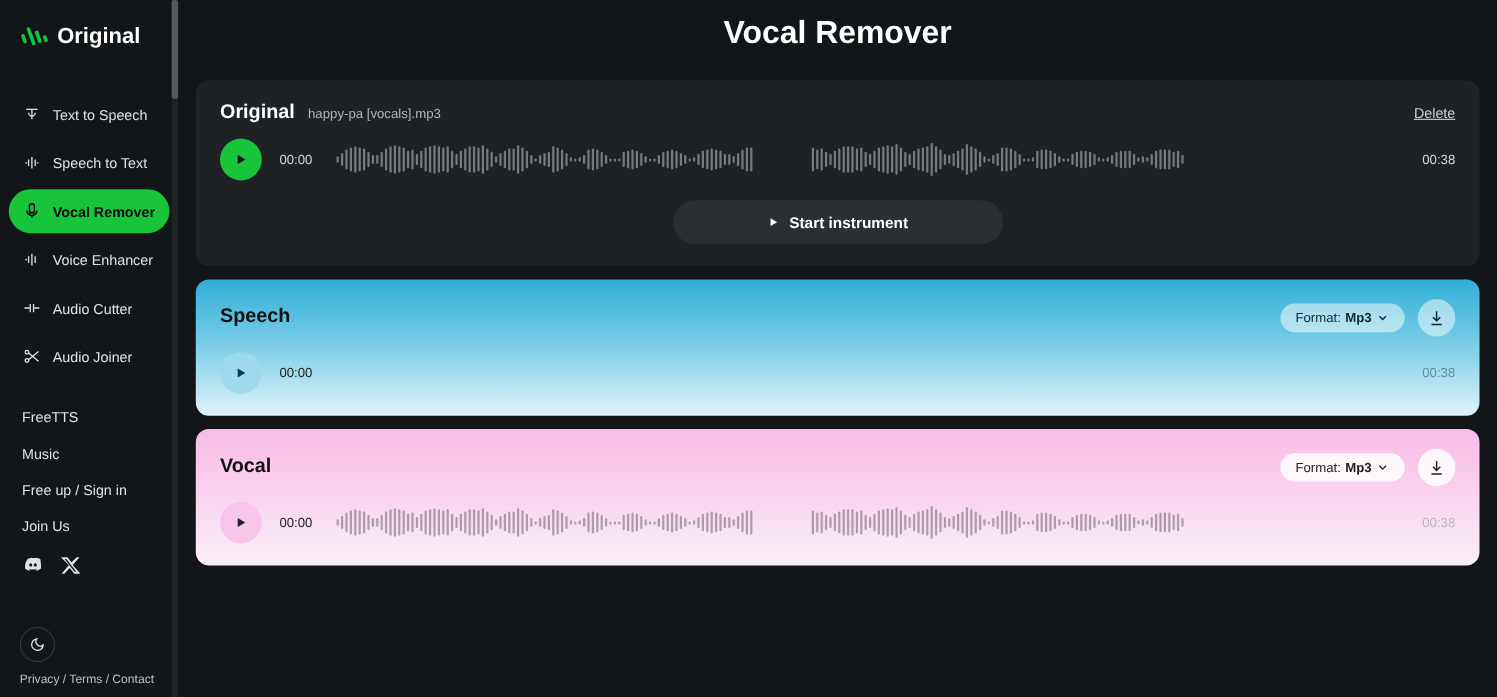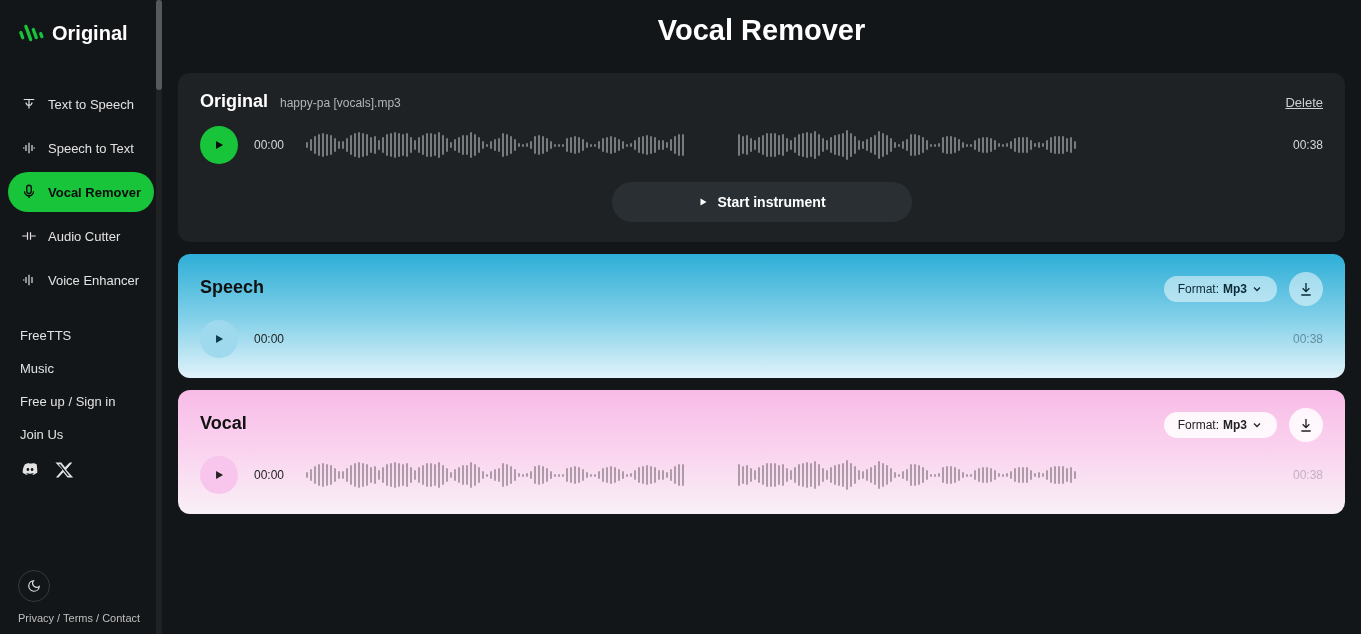--- a/index.html
+++ b/index.html
@@ -116,32 +116,42 @@
           <svg viewBox="0 0 24 24" fill="none" stroke="#0b0b0b" stroke-width="1.8">
             <rect x="9" y="3" width="6" height="11" rx="3"></rect>
             <path d="M6 11a6 6 0 0 0 12 0M12 17v3"></path>
           </svg>
         </span>
       <span>Vocal Remover</span>
     </div>
     <div class="nav-item">
       <span class="nav-icon">
           <svg viewBox="0 0 24 24" fill="none" stroke="#e2e2e2" stroke-width="1.6">
-            <path d="M3 12h6M15 12h6M10 7v10M14 7v10"></path>
+            <path d="M4 12h2M8 8v8M12 5v14M16 8v8M20 12h0"></path>
           </svg>
         </span>
-      <span>Audio Cutter</span>
+      <span>Voice Enhancer</span>
     </div>
     <div class="nav-item">
       <span class="nav-icon">
           <svg viewBox="0 0 24 24" fill="none" stroke="#e2e2e2" stroke-width="1.6">
-            <path d="M4 12h2M8 8v8M12 5v14M16 8v8M20 12h0"></path>
+            <path d="M3 12h6M15 12h6M10 7v10M14 7v10"></path>
           </svg>
         </span>
-      <span>Voice Enhancer</span>
+      <span>Audio Cutter</span>
+    </div>
+    <div class="nav-item">
+      <span class="nav-icon">
+          <svg viewBox="0 0 24 24" fill="none" stroke="#e2e2e2" stroke-width="1.6">
+            <circle cx="6" cy="7" r="2.2"></circle>
+            <circle cx="6" cy="17" r="2.2"></circle>
+            <path d="M8 8l12 10M8 16L20 6"></path>
+          </svg>
+        </span>
+      <span>Audio Joiner</span>
     </div>
   </div>
 
   <div class="nav-secondary">
     <span class="nav-link">FreeTTS</span>
     <span class="nav-link">Music</span>
     <span class="nav-link">Free up / Sign in</span>
     <span class="nav-link">Join Us</span>
   </div>
 

